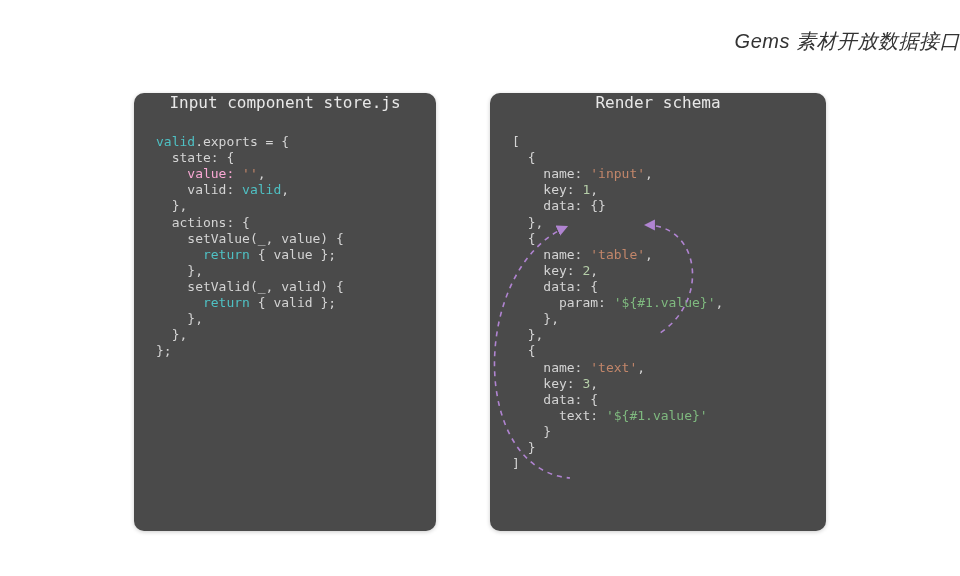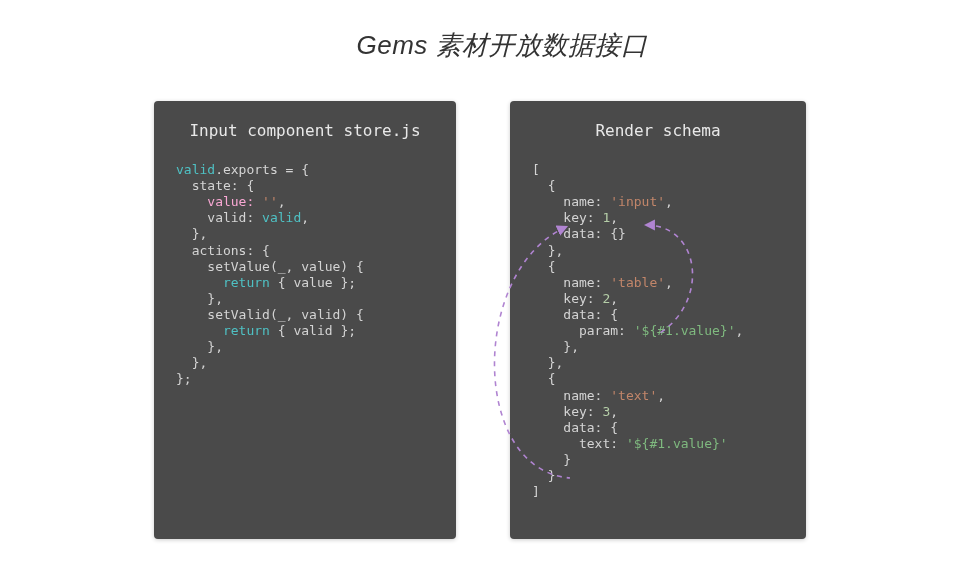--- a/index.html
+++ b/index.html
@@ -5,45 +5,45 @@
   * { margin: 0; padding: 0; box-sizing: border-box; }
   body {
     width: 960px;
     height: 576px;
     background: #ffffff;
     font-family: "Helvetica Neue", Arial, sans-serif;
     position: relative;
     overflow: hidden;
   }
   .title {
-    text-align: center;
-    font-size: 26px;
+    text-align: right;
+    font-size: 20px;
     font-style: italic;
     color: #333;
     margin-top: 28px;
     font-weight: 400;
     letter-spacing: 0.5px;
     padding-left: 44px;
   }
   .panels {
     display: flex;
     justify-content: center;
     gap: 54px;
     margin-top: 38px;
     position: relative;
   }
   .panel {
     background: #4a4a4a;
-    border-radius: 4px;
-    padding: 20px 22px 22px 22px;
+    border-radius: 10px;
+    padding: 0 22px 22px 22px;
     color: #d4d4d4;
     box-shadow: 0 1px 4px rgba(0,0,0,0.2);
   }
   .panel.left { width: 302px; min-height: 324px; }
-  .panel.right { width: 296px; min-height: 438px; }
+  .panel.right { width: 336px; min-height: 438px; }
   .panel-title {
     text-align: center;
     font-family: "Menlo", "Consolas", monospace;
     font-size: 16px;
     color: #e8e8e8;
     margin-bottom: 22px;
     font-weight: 400;
   }
   pre.code {
     font-family: "Menlo", "Consolas", monospace;

